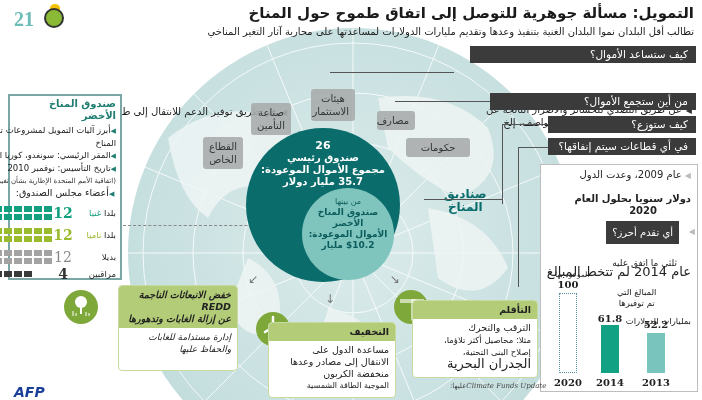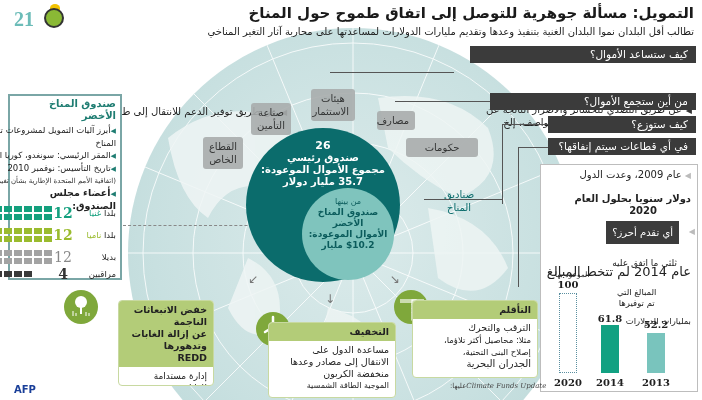--- a/index.html
+++ b/index.html
@@ -22,59 +22,59 @@
   
   .qbar { position: absolute; background: #3b3b3b; color: #fff; font-size: 10.5px; padding: 2px 8px; height: 17px; line-height: 13px; white-space: nowrap; }
   .bullet-text { position: absolute; font-size: 10px; line-height: 15px; color: #222; white-space: nowrap; margin-top: 38px; }
   .tri { color: #333; font-size: 8px; margin-left: 4px; }
 
   
   .gcf-box { position: absolute; left: 8px; top: 94px; width: 114px; height: 186px; border: 2px solid #7aa6a6; background: #fff; padding: 2px 4px; font-size: 8.5px; line-height: 12px; }
   .gcf-title { font-weight: bold; color: #1f7d72; font-size: 10px; margin-bottom: 2px; text-align: right; }
   .gcf-line { text-align: right; white-space: nowrap; }
   .gcf-small { font-size: 7px; color: #333; text-align: right; white-space: nowrap; }
-  .gcf-bold { font-weight: bold; font-size: 9.5px; text-align: right; }
+  .gcf-bold { font-weight: normal; font-size: 9.5px; text-align: center; }
   .gcf-tri { color: #1f7d72; font-size: 7px; }
 
   .board-row { position: absolute; display: flex; align-items: center; direction: rtl; }
   .board-label { font-size: 8.5px; width: 42px; text-align: right; }
   .board-count { font-family: "DejaVu Serif", serif; font-weight: bold; font-size: 14px; width: 22px; text-align: center; }
   .squares { display: grid; grid-template-columns: repeat(6, 8px); gap: 2px; direction: ltr; }
   .sq { width: 8px; height: 6px; }
 
   
   .tag { position: absolute; background: #a9adad; color: #222; font-size: 10px; line-height: 13px; padding: 3px 6px; border-radius: 3px; text-align: center; opacity: 0.9; }
 
   
   .big-circle { position: absolute; left: 246px; top: 128px; width: 154px; height: 154px; border-radius: 50%; background: #0b6c6c; color: #fff; text-align: center; }
   .big-circle .line { font-size: 10px; font-weight: bold; line-height: 12px; }
   .small-circle { position: absolute; left: 286px; top: 188px; width: 92px; height: 92px; border-radius: 50%; background: #7fc4bd; text-align: center; color: #0b5c5c; margin-left: 16px; }
   .small-circle .line { font-size: 9px; font-weight: bold; line-height: 11px; }
 
-  .cf-label { position: absolute; left: 444px; top: 188px; color: #0b6c6c; font-weight: normal; font-size: 10px; line-height: 13px; text-align: center; }
+  .cf-label { position: absolute; left: 444px; top: 188px; color: #0b6c6c; font-weight: bold; font-size: 12px; line-height: 13px; text-align: center; }
 
   
   .info-panel { position: absolute; left: 540px; top: 164px; width: 158px; height: 228px; border: 1px solid #bdbdbd; background: #fff; }
   .info-text { position: absolute; right: 6px; font-size: 10px; line-height: 12px; text-align: right; white-space: nowrap; }
   .info-tri { color: #bbb; font-size: 8px; }
   .progress-bar { position: absolute; background: #3b3b3b; color: #fff; font-size: 10px; padding: 6px 6px; right: 18px; top: 82px; white-space: nowrap; }
   .chart-val { position: absolute; font-family: "DejaVu Serif", serif; font-weight: bold; font-size: 10px; text-align: center; width: 26px; }
   .chart-bar { position: absolute; width: 18px; }
   .chart-year { position: absolute; font-family: "DejaVu Serif", serif; font-weight: bold; font-size: 10px; text-align: center; width: 30px; }
   .chart-label { position: absolute; font-size: 8.5px; line-height: 11px; text-align: center; white-space: nowrap; }
 
   
   .theme-box { position: absolute; border: 1.5px solid #c8d9a1; background: #fff; border-radius: 4px; overflow: hidden; }
   .theme-head { background: #b3cc78; font-size: 9.5px; font-weight: bold; line-height: 12px; padding: 3px 6px; text-align: right; }
   .theme-body { font-size: 9px; line-height: 12px; padding: 3px 6px; text-align: right; }
   .icon-circle { position: absolute; border-radius: 50%; background: #7fa83b; }
 
   .source { position: absolute; left: 450px; top: 382px; font-size: 7px; color: #444; white-space: nowrap; }
   .source em { font-family: "DejaVu Serif", serif; font-style: italic; }
-  .afp { position: absolute; left: 14px; top: 384px; font-size: 10px; font-weight: bold; color: #1a3f99; direction: ltr; font-family: "DejaVu Sans", sans-serif; }
+  .afp { position: absolute; left: 14px; top: 384px; font-size: 14px; font-weight: bold; font-style: italic; color: #1a3f99; direction: ltr; font-family: "DejaVu Sans", sans-serif; }
   .arrow-line { position: absolute; background: #555; }
 </style>
 </head>
 <body>
 
 <div class="globe">
   <svg width="450" height="450" viewBox="0 0 450 450">
     <g stroke="#ffffff" stroke-width="1" fill="none" opacity="0.8">
       <circle cx="225" cy="225" r="60"></circle>
       <circle cx="225" cy="225" r="110"></circle>
@@ -208,21 +208,21 @@
     </div>
   </div>
 </div>
 
 <div class="abs" style="left:123px; top:225px; width:170px; height:0; border-top:1px dashed #888;"></div>
 
 <div class="tag" style="left:311px; top:89px; width:44px;">هيئات الاستثمار</div>
 <div class="tag" style="left:251px; top:103px; width:40px;">صناعة التأمين</div>
 <div class="tag" style="left:377px; top:111px; width:38px;">مصارف</div>
 <div class="tag" style="left:203px; top:137px; width:40px;">القطاع الخاص</div>
-<div class="tag" style="left:406px; top:138px; width:72px;">حكومات</div>
+<div class="tag" style="left:406px; top:138px; width:64px;">حكومات</div>
 
 <div class="big-circle">
   <div class="line" style="margin-top:12px; font-size:11px;">26</div>
   <div class="line">صندوق رئيسي</div>
   <div class="line">مجموع الأموال الموعودة:</div>
   <div class="line">35.7 مليار دولار</div>
 </div>
 <div class="small-circle">
   <div class="line" style="margin-top:8px; font-weight:normal; font-size:8px;">من بينها</div>
   <div class="line">صندوق المناخ</div>
@@ -268,25 +268,25 @@
       <circle cx="17" cy="12" r="6" fill="#fff"></circle>
       <rect x="16" y="16" width="2" height="8" fill="#fff"></rect>
       <g stroke="#fff" stroke-width="1">
         <line x1="9" y1="26" x2="9" y2="21"></line>
         <line x1="12" y1="26" x2="12" y2="23"></line>
         <line x1="22" y1="26" x2="22" y2="22"></line>
         <line x1="25" y1="26" x2="25" y2="23"></line>
       </g>
     </svg>
 </div>
-<div class="theme-box" style="left:118px; top:300px; width:96px; height:86px;">
+<div class="theme-box" style="left:118px; top:285px; width:120px; height:86px;font-style:italic;">
   <div class="theme-head">
     <div>خفض الانبعاثات الناجمة</div>
+    <div>REDD</div>
     <div>عن إزالة الغابات وتدهورها</div>
-    <div>REDD</div>
   </div>
   <div class="theme-body">
     <div>إدارة مستدامة للغابات</div>
     <div>والحفاظ عليها</div>
   </div>
 </div>
 
 <div class="icon-circle" style="left:256px; top:312px; width:34px; height:34px;">
   <svg width="34" height="34" viewBox="0 0 34 34">
       <g stroke="#fff" stroke-width="2.5" stroke-linecap="round">
@@ -318,21 +318,21 @@
         <line x1="18" y1="22" x2="22" y2="26"></line>
       </g>
     </svg>
 </div>
 <div class="theme-box" style="left:412px; top:300px; width:126px; height:78px;">
   <div class="theme-head">التأقلم</div>
   <div class="theme-body" style="font-size:9.5px;">
     <div>الترقب والتحرك</div>
     <div style="font-size:8.5px;">مثلا: محاصيل أكثر تلاؤما،</div>
     <div style="font-size:8.5px;">إصلاح البنى التحتية،</div>
-    <div style="font-size:10px;">الجدران البحرية</div>
+    <div style="font-size:13px;">الجدران البحرية</div>
   </div>
 </div>
 
 <div class="abs" style="left:248px; top:272px; font-size:12px; color:#777;">↙</div>
 <div class="abs" style="left:325px; top:292px; font-size:12px; color:#777;">↓</div>
 <div class="abs" style="left:390px; top:272px; font-size:12px; color:#777;">↘</div>
 
 <div class="source">
   <em>Climate Funds Update</em><span>عليها:</span>
 </div>

